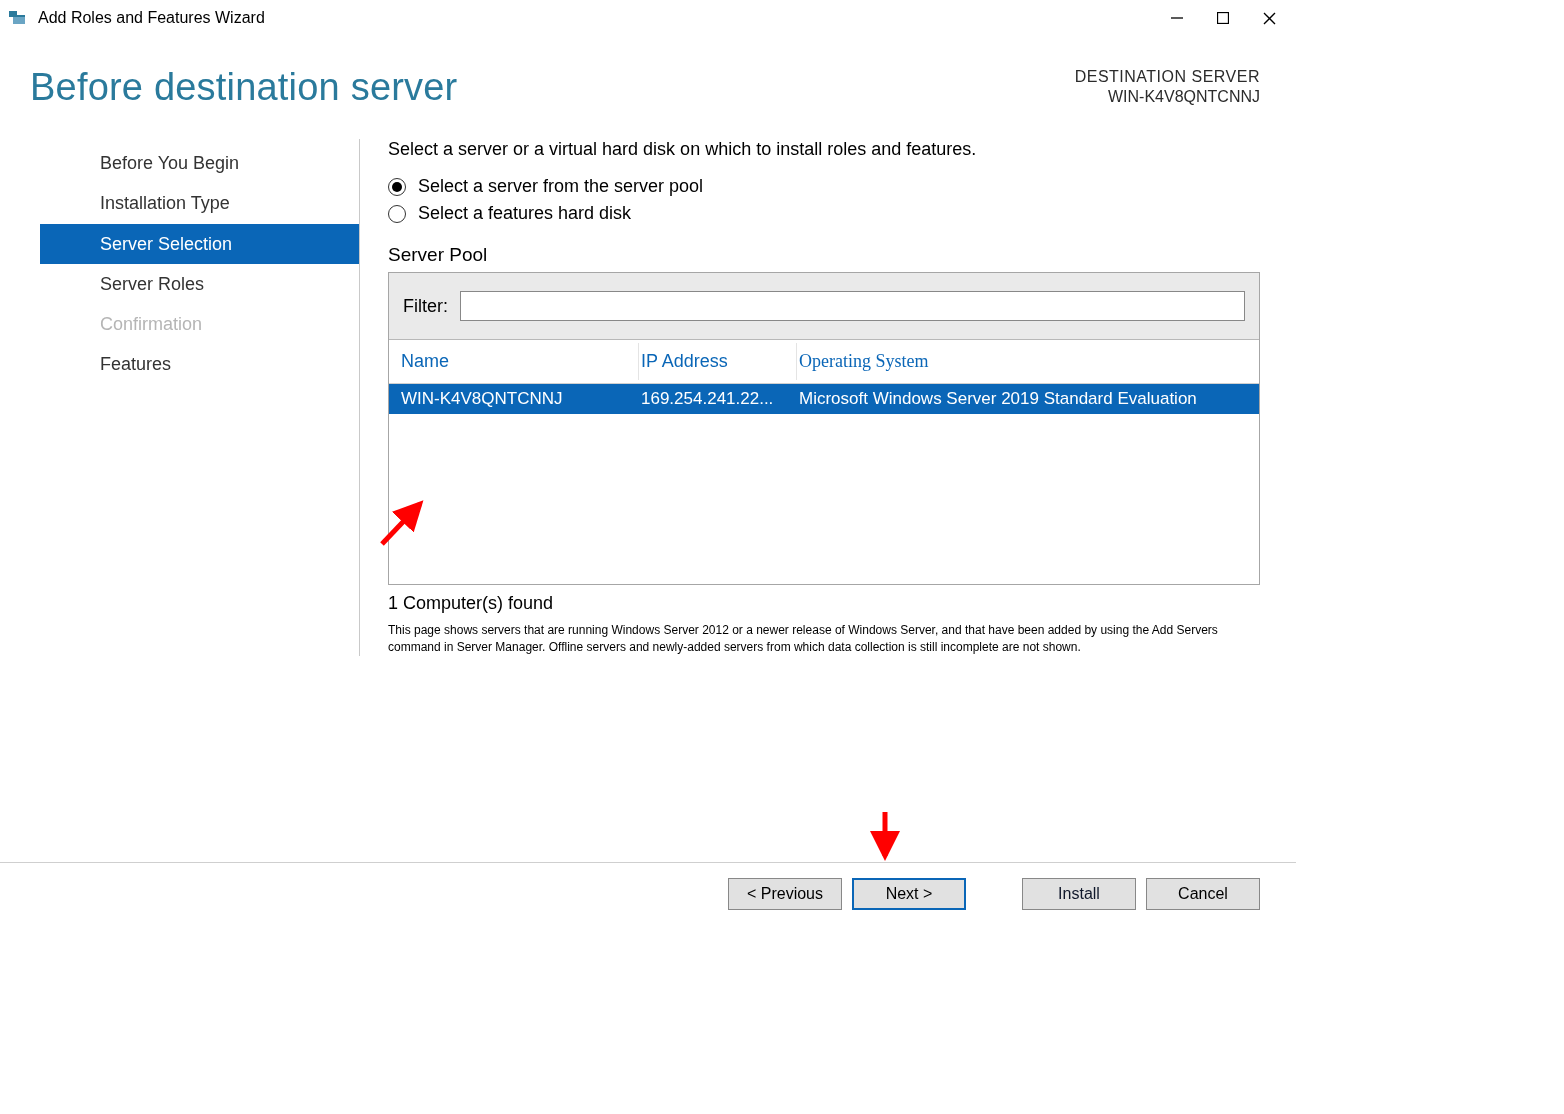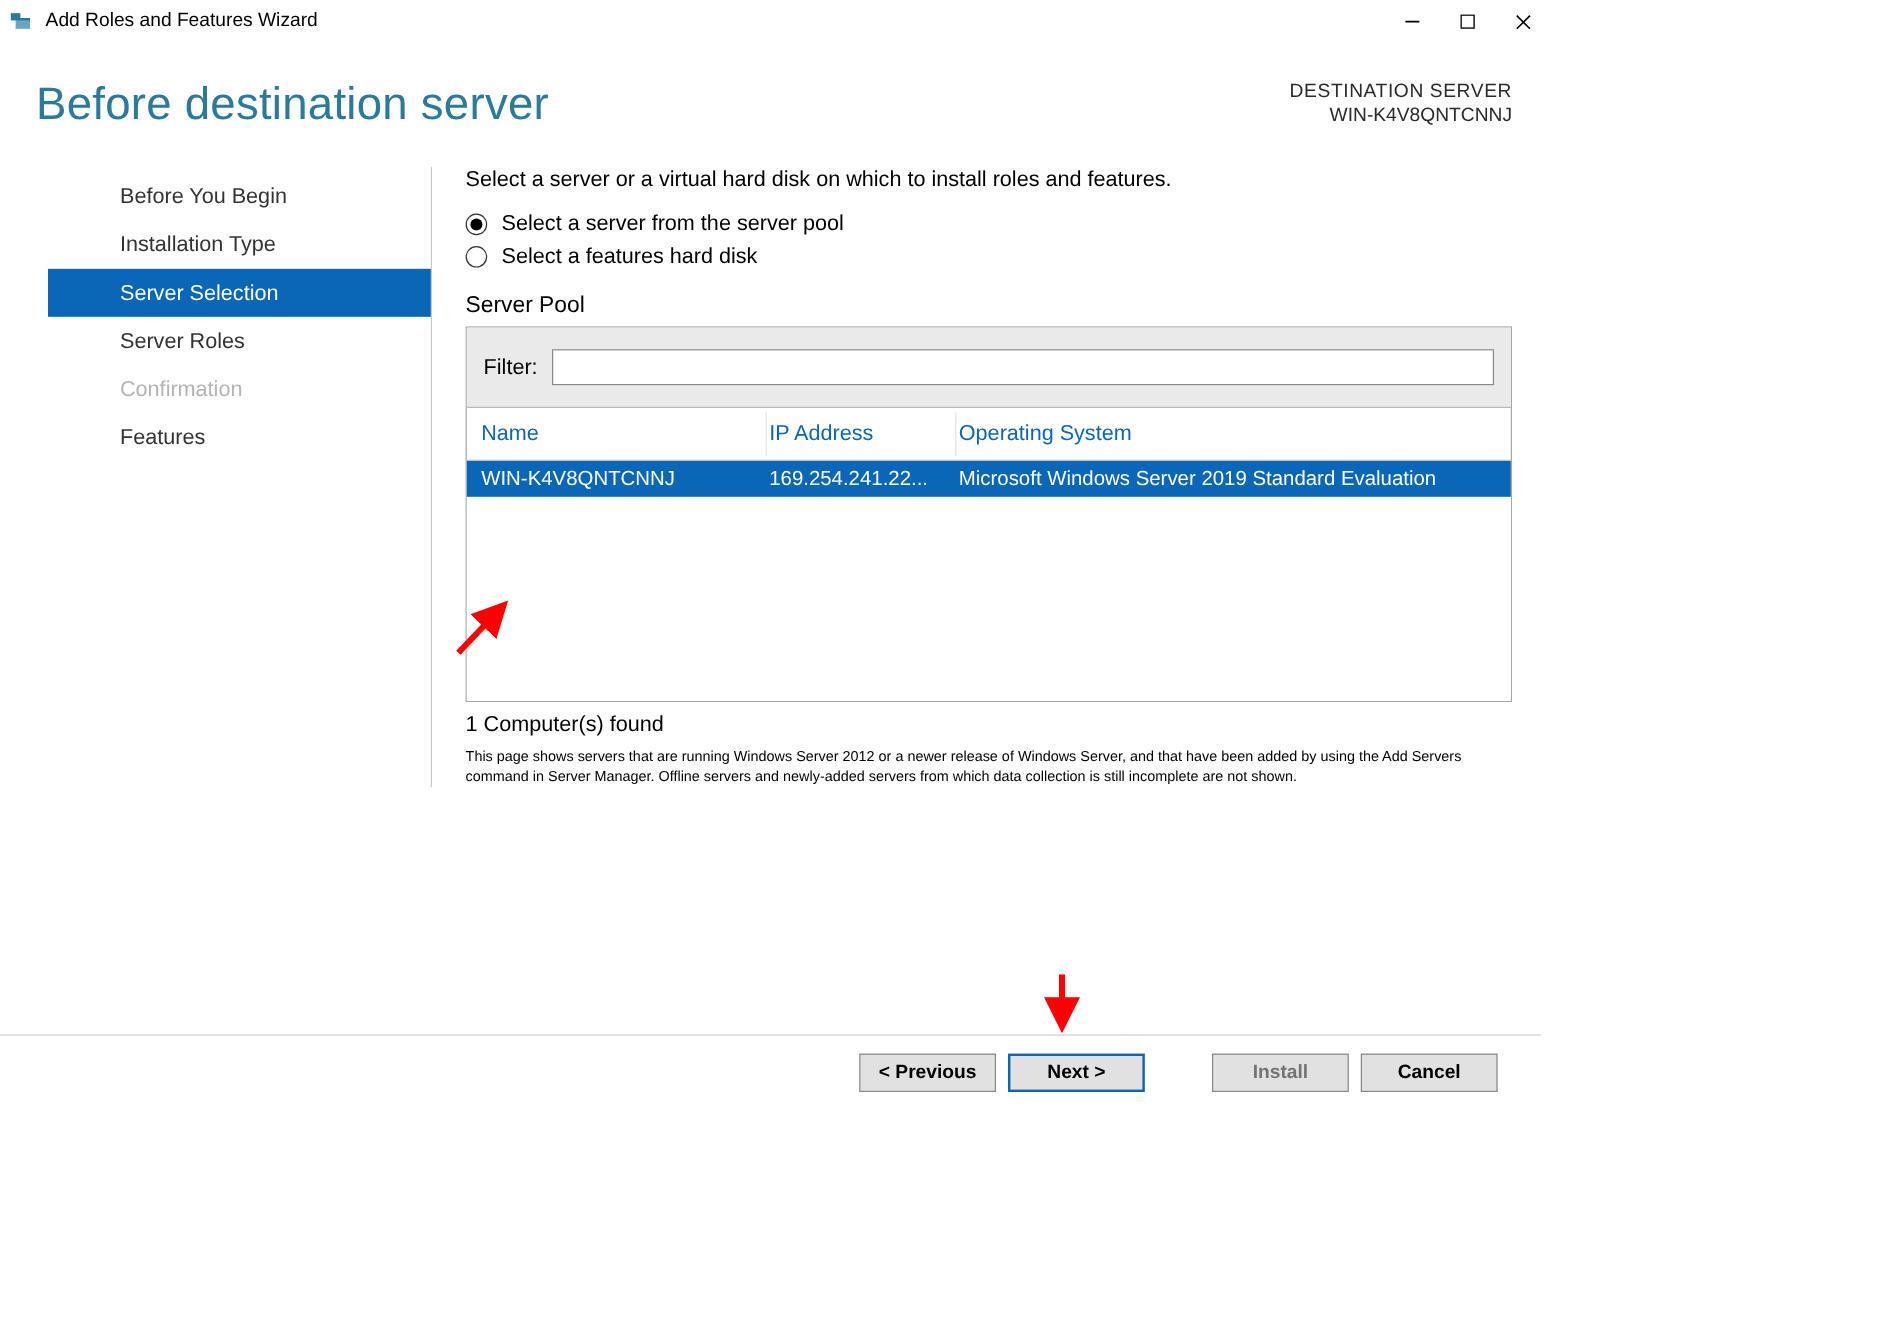--- a/index.html
+++ b/index.html
@@ -109,21 +109,21 @@
   }
 
   .table-header {
     display:flex;
     border-bottom:1px solid #d0d0d0;
     height:44px;
     align-items:center;
     padding-left:10px;
   }
   .th { color:#0a66b7; font-size:18px; border-right:1px solid #e4e4e4; padding:8px 8px 8px 2px;}
-  .th:last-child{border-right:none;}
+  .th:last-child{border-right:none;font-family:Liberation Serif, serif;}
   .c-name{ width:240px; }
   .c-ip{ width:158px; }
   .c-os{ flex:1; }
 
   .table-body { height:200px; background:#fff; }
   .row {
     display:flex; align-items:center;
     padding:3px 0 3px 10px;
     font-size:17px;
   }
@@ -132,42 +132,41 @@
   .row .c-name{ width:240px;}
   .row .c-ip{ width:158px;}
   .row .c-os{ flex:1;}
 
   .count { font-size:18px; margin-top:8px; }
   .explain { font-size:12px; margin-top:8px; line-height:1.4; }
 
   
   .footer {
     position:absolute;
-    bottom:0; left:0; right:12px;
+    bottom:0; left:0; right:0;
     height:62px;
     border-top:1px solid #cfcfcf;
     display:flex;
     align-items:center;
     justify-content:flex-end;
     gap:10px;
     padding-right:36px;
     background:#fff;
-    font-weight:bold;
   }
   .btn {
     min-width:114px;
     height:32px;
     border:1px solid #888;
     background:#e1e1e1;
     font-size:16px;
     display:flex; align-items:center; justify-content:center;
     color:#000;
   }
   .btn.primary { border:2px solid #0a66b7; }
-  .btn.disabled { color:#737373; }
+  .btn.disabled { color:#0f172a; }
   .btn-gap { width:36px; }
 
   
   .arrow-svg { position:absolute; pointer-events:none; }
 </style>
 </head>
 <body>
 
 <div class="titlebar">
   <span class="app-icon">

